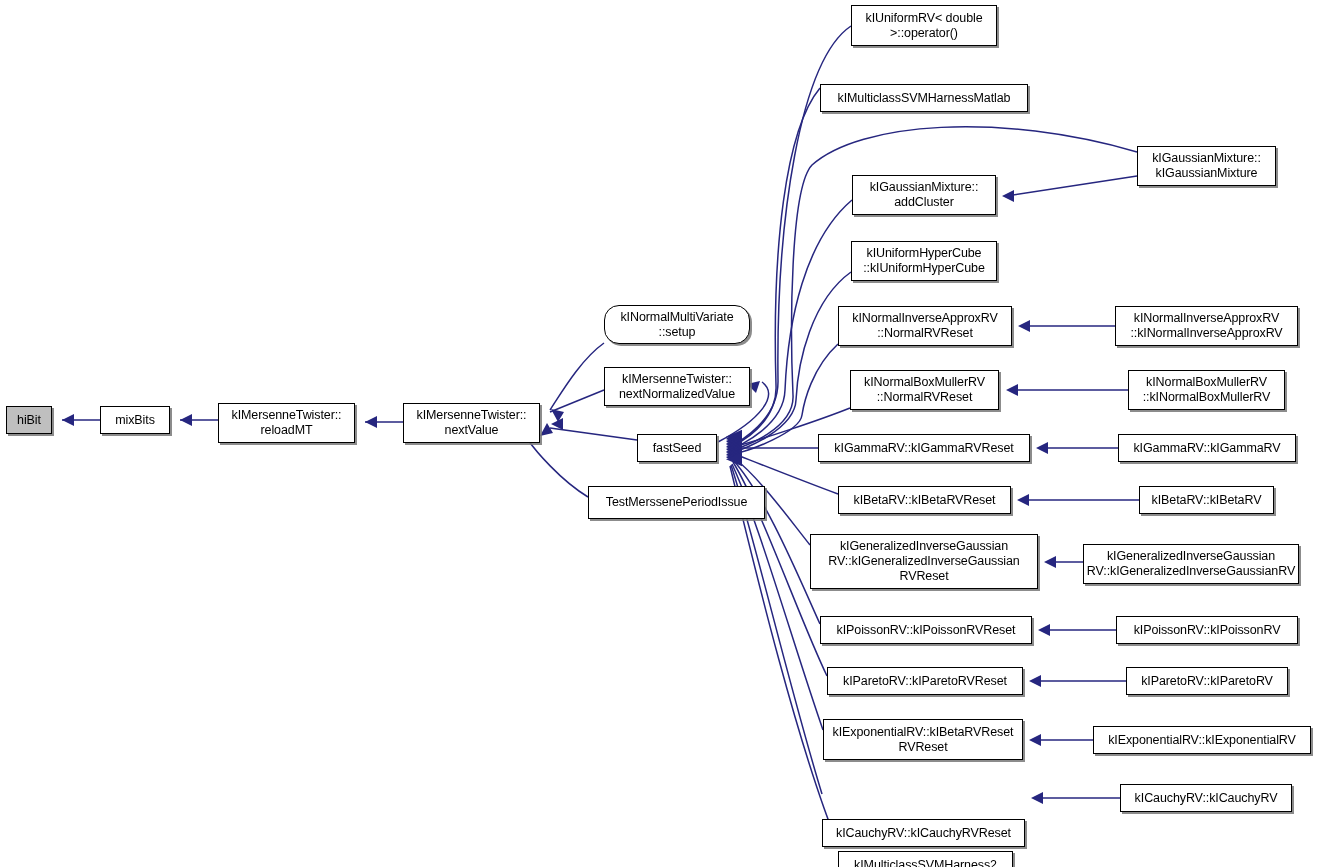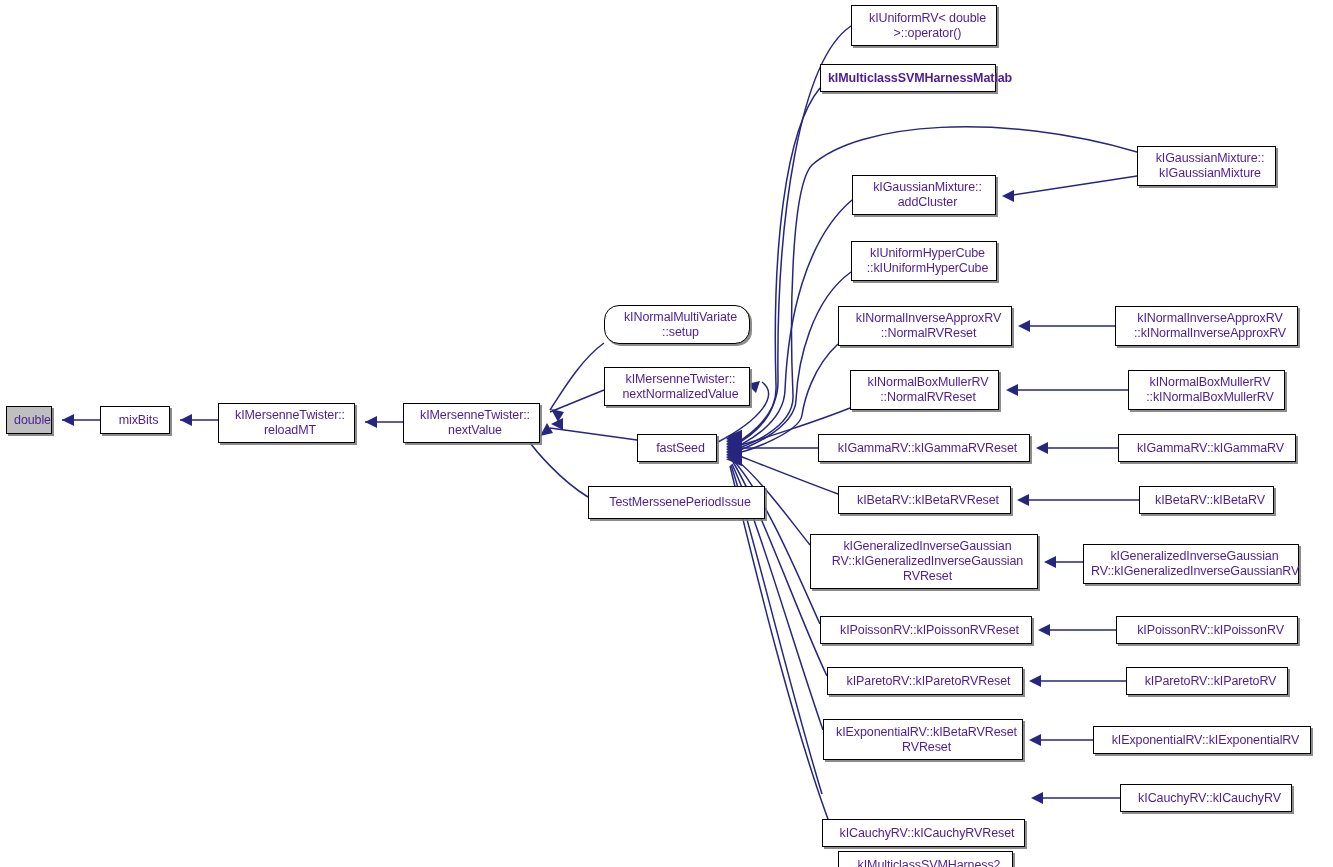--- a/index.html
+++ b/index.html
@@ -23,31 +23,30 @@
     left: 0;
     top: 0;
     width: 1333px;
     height: 867px;
   }
   .node {
     position: absolute;
     box-sizing: border-box;
     border: 1px solid #000000;
     background: #ffffff;
-    color: #4c1d95;
+    color: #000000;
     font-size: 12.5px;
     line-height: 15px;
     text-align: center;
     display: flex;
     align-items: center;
     justify-content: center;
     letter-spacing: -0.1px;
     box-shadow: 2px 2px 0 0 rgba(120,120,120,0.85);
     white-space: pre-line;
-    padding-left: 7px;
   }
   .node.current {
     background: #bfbfbf;
   }
   .node .label {
     display: block;
     padding: 0 3px;
     width: 100%;
   }
 </style>
@@ -116,35 +115,35 @@
       <polygon points="1018,384 1018,396 1006,390" fill="#26267f"></polygon>
       <polygon points="1048,442 1048,454 1036,448" fill="#26267f"></polygon>
       <polygon points="1029,494 1029,506 1017,500" fill="#26267f"></polygon>
       <polygon points="1056,556 1056,568 1044,562" fill="#26267f"></polygon>
       <polygon points="1050,624 1050,636 1038,630" fill="#26267f"></polygon>
       <polygon points="1041,675 1041,687 1029,681" fill="#26267f"></polygon>
       <polygon points="1041,734 1041,746 1029,740" fill="#26267f"></polygon>
       <polygon points="1043,792 1043,804 1031,798" fill="#26267f"></polygon>
     </svg>
   <div id="nodes">
-      <div class="node current" style="left: 6px; top: 406px; width: 46px; height: 28px;"><span class="label">double</span></div>
+      <div class="node current" style="left: 6px; top: 406px; width: 46px; height: 28px;"><span class="label">hiBit</span></div>
       <div class="node" style="left: 100px; top: 406px; width: 70px; height: 28px;"><span class="label">mixBits</span></div>
       <div class="node" style="left: 218px; top: 403px; width: 137px; height: 40px;"><span class="label">kIMersenneTwister::
 reloadMT</span></div>
       <div class="node" style="left: 403px; top: 403px; width: 137px; height: 40px;"><span class="label">kIMersenneTwister::
 nextValue</span></div>
       <div class="node" style="left: 604px; top: 305px; width: 146px; height: 39px; border-radius: 15px;"><span class="label">kINormalMultiVariate
 ::setup</span></div>
       <div class="node" style="left: 604px; top: 367px; width: 146px; height: 39px;"><span class="label">kIMersenneTwister::
 nextNormalizedValue</span></div>
       <div class="node" style="left: 637px; top: 434px; width: 80px; height: 28px;"><span class="label">fastSeed</span></div>
       <div class="node" style="left: 588px; top: 486px; width: 177px; height: 33px;"><span class="label">TestMerssenePeriodIssue</span></div>
       <div class="node" style="left: 851px; top: 5px; width: 146px; height: 41px;"><span class="label">kIUniformRV&lt; double
 &gt;::operator()</span></div>
-      <div class="node" style="left: 820px; top: 64px; width: 176px; height: 28px; font-weight: bold;"><span class="label">kIMulticlassSVMHarnessMatlab</span></div>
+      <div class="node" style="left: 820px; top: 84px; width: 208px; height: 28px;"><span class="label">kIMulticlassSVMHarnessMatlab</span></div>
       <div class="node" style="left: 852px; top: 175px; width: 144px; height: 40px;"><span class="label">kIGaussianMixture::
 addCluster</span></div>
       <div class="node" style="left: 1137px; top: 146px; width: 139px; height: 40px;"><span class="label">kIGaussianMixture::
 kIGaussianMixture</span></div>
       <div class="node" style="left: 851px; top: 241px; width: 146px; height: 40px;"><span class="label">kIUniformHyperCube
 ::kIUniformHyperCube</span></div>
       <div class="node" style="left: 838px; top: 306px; width: 174px; height: 40px;"><span class="label">kINormalInverseApproxRV
 ::NormalRVReset</span></div>
       <div class="node" style="left: 1115px; top: 306px; width: 183px; height: 40px;"><span class="label">kINormalInverseApproxRV
 ::kINormalInverseApproxRV</span></div>

